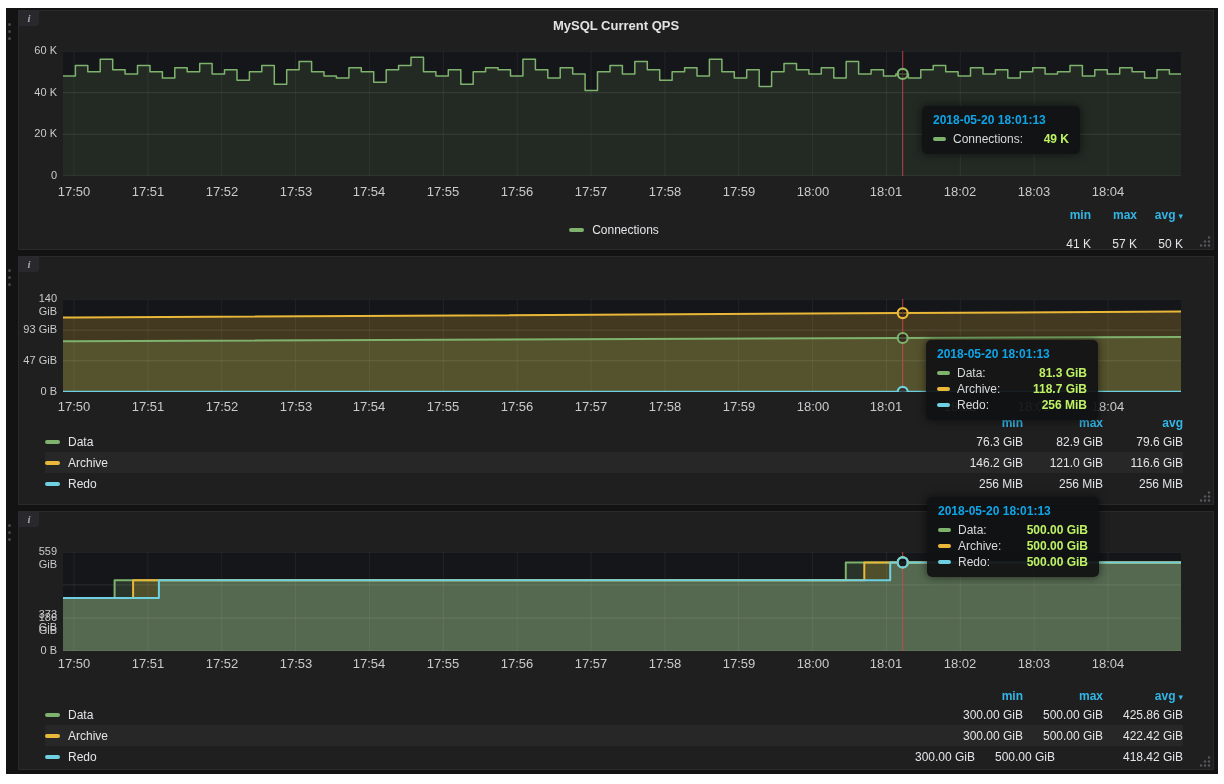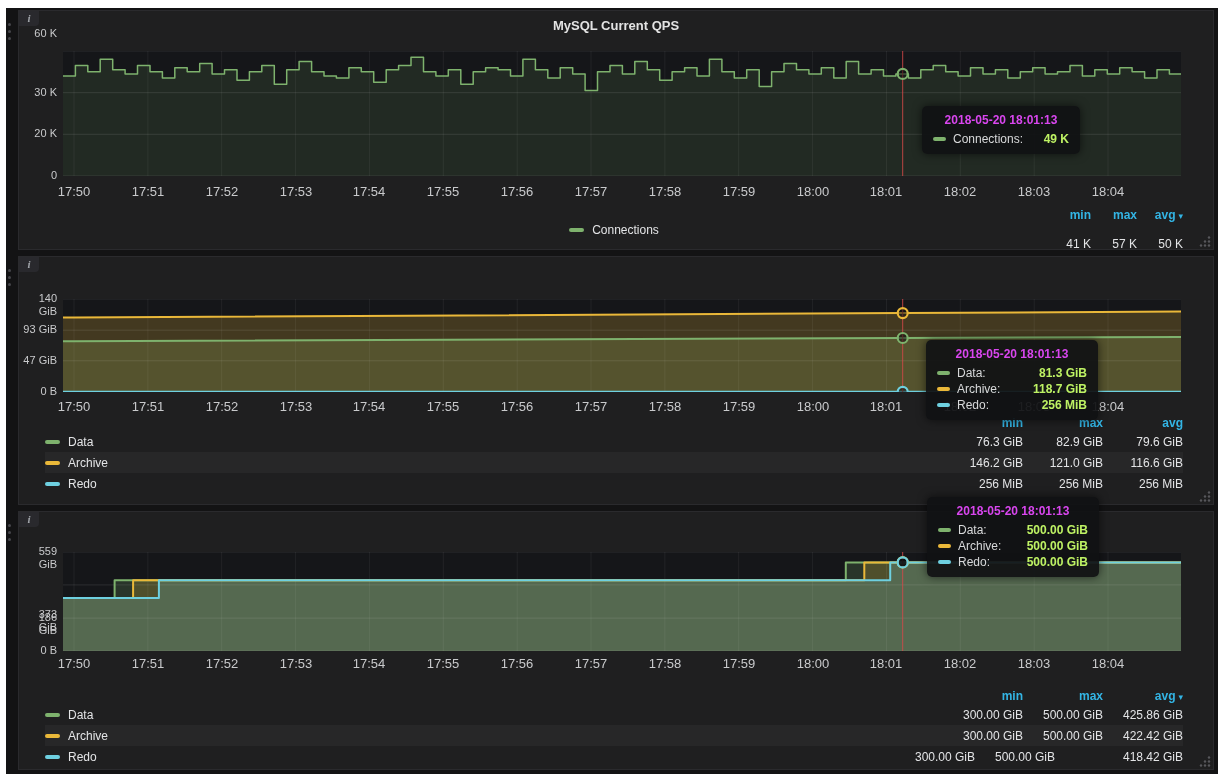--- a/index.html
+++ b/index.html
@@ -29,21 +29,21 @@
   .legend-row{color:#e3e4e6;}
   .legend-row.alt{background:rgba(255,255,255,0.04);}
   .stat-col{text-align:right;flex:0 0 auto;}
   .stats{margin-left:auto;display:flex;}
   .series-label{display:flex;align-items:center;cursor:pointer;}
   .dash{width:15px;height:4px;border-radius:2px;margin-right:8px;flex:0 0 auto;}
   .sort-caret{font-size:9px;margin-left:3px;}
   .tooltip{position:absolute;z-index:50;background:rgba(16,17,19,0.93);border-radius:5px;
            padding:7px 11px 8px 11px;font-size:12px;color:#d8d9da;white-space:nowrap;
            box-shadow:0 0 10px rgba(0,0,0,0.6);}
-  .tt-time{font-weight:bold;color:#d946ef;text-align:center;margin-bottom:5px;}
+  .tt-time{font-weight:bold;color:#0ea5e9;margin-bottom:5px;}
   .tt-row{display:flex;align-items:center;margin-top:2px;}
   .tt-dash{width:13px;height:4px;border-radius:2px;margin-right:7px;flex:0 0 auto;}
   .tt-val{margin-left:auto;padding-left:16px;font-weight:bold;color:#bef264;}
   .resize-handle{position:absolute;right:2px;bottom:2px;width:12px;height:12px;cursor:nwse-resize;}
 </style>
 </head>
 <body>
 
 <div class="page">
   <div class="dashboard">
@@ -52,22 +52,22 @@
       <div class="drag-dots">
           <i></i>
           <i></i>
           <i></i>
         </div>
       <div class="info-corner">i</div>
       <h2 class="panel-title">MySQL Current QPS</h2>
       <div class="yaxis">
           <div class="ytick" style="left: 0px; top: 158px;">0</div>
           <div class="ytick" style="left: 0px; top: 116px;">20 K</div>
-          <div class="ytick" style="left: 0px; top: 75px;">30 K</div>
-          <div class="ytick" style="left: 0px; top: 16px;">60 K</div>
+          <div class="ytick" style="left: 0px; top: 75px;">40 K</div>
+          <div class="ytick" style="left: 0px; top: 33px;">60 K</div>
         </div>
       <div class="plot" style="left: 44px; top: 40px; width: 1118px; height: 125px;">
           <svg width="1118" height="125">
             <path d="M-0.1,25.0L12.4,25.0L12.4,14.6L24.8,14.6L24.8,20.8L37.2,20.8L37.2,8.3L49.7,8.3L49.7,18.8L62.1,18.8L62.1,22.9L74.5,22.9L74.5,14.6L87.0,14.6L87.0,20.8L99.4,20.8L99.4,27.1L111.8,27.1L111.8,16.7L124.2,16.7L124.2,20.8L136.7,20.8L136.7,12.5L149.1,12.5L149.1,22.9L161.5,22.9L161.5,18.8L174.0,18.8L174.0,29.2L186.4,29.2L186.4,20.8L198.8,20.8L198.8,14.6L211.3,14.6L211.3,33.3L223.7,33.3L223.7,18.8L236.1,18.8L236.1,10.4L248.6,10.4L248.6,20.8L261.0,20.8L261.0,25.0L273.4,25.0L273.4,27.1L285.9,27.1L285.9,16.7L298.3,16.7L298.3,20.8L310.7,20.8L310.7,31.3L323.2,31.3L323.2,18.8L335.6,18.8L335.6,14.6L348.0,14.6L348.0,6.3L360.5,6.3L360.5,20.8L372.9,20.8L372.9,25.0L385.3,25.0L385.3,18.8L397.8,18.8L397.8,33.3L410.2,33.3L410.2,20.8L422.6,20.8L422.6,16.7L435.1,16.7L435.1,18.8L447.5,18.8L447.5,25.0L459.9,25.0L459.9,8.3L472.4,8.3L472.4,18.8L484.8,18.8L484.8,27.1L497.2,27.1L497.2,16.7L509.7,16.7L509.7,22.9L522.1,22.9L522.1,39.6L534.5,39.6L534.5,20.8L547.0,20.8L547.0,14.6L559.4,14.6L559.4,22.9L571.8,22.9L571.8,10.4L584.3,10.4L584.3,18.8L596.7,18.8L596.7,29.2L609.1,29.2L609.1,20.8L621.6,20.8L621.6,16.7L634.0,16.7L634.0,25.0L646.4,25.0L646.4,8.3L658.9,8.3L658.9,20.8L671.3,20.8L671.3,27.1L683.7,27.1L683.7,18.8L696.2,18.8L696.2,35.4L708.6,35.4L708.6,20.8L721.0,20.8L721.0,12.5L733.5,12.5L733.5,18.8L745.9,18.8L745.9,22.9L758.3,22.9L758.3,16.7L770.8,16.7L770.8,27.1L783.2,27.1L783.2,10.4L795.6,10.4L795.6,22.9L808.1,22.9L808.1,18.8L820.5,18.8L820.5,25.0L832.9,25.0L832.9,22.9L845.4,22.9L845.4,27.1L857.8,27.1L857.8,18.8L870.2,18.8L870.2,14.6L882.7,14.6L882.7,20.8L895.1,20.8L895.1,25.0L907.5,25.0L907.5,16.7L920.0,16.7L920.0,22.9L932.4,22.9L932.4,18.8L944.8,18.8L944.8,27.1L957.3,27.1L957.3,20.8L969.7,20.8L969.7,16.7L982.1,16.7L982.1,22.9L994.5,22.9L994.5,20.8L1007.0,20.8L1007.0,14.6L1019.4,14.6L1019.4,25.0L1031.8,25.0L1031.8,18.8L1044.3,18.8L1044.3,22.9L1056.7,22.9L1056.7,16.7L1069.1,16.7L1069.1,20.8L1081.6,20.8L1081.6,27.1L1094.0,27.1L1094.0,18.8L1106.4,18.8L1106.4,22.9L1118.9,22.9L1118.9,25.0L1122.6,25.0L1122.6,25.0L1122.6,125L-0.1,125Z" fill="#7eb26d" fill-opacity="0.13"></path>
             <line x1="11.0" y1="0" x2="11.0" y2="125" stroke="rgba(255,255,255,0.06)"></line>
             <line x1="84.9" y1="0" x2="84.9" y2="125" stroke="rgba(255,255,255,0.06)"></line>
             <line x1="158.7" y1="0" x2="158.7" y2="125" stroke="rgba(255,255,255,0.06)"></line>
             <line x1="232.6" y1="0" x2="232.6" y2="125" stroke="rgba(255,255,255,0.06)"></line>
             <line x1="306.4" y1="0" x2="306.4" y2="125" stroke="rgba(255,255,255,0.06)"></line>
             <line x1="380.3" y1="0" x2="380.3" y2="125" stroke="rgba(255,255,255,0.06)"></line>

